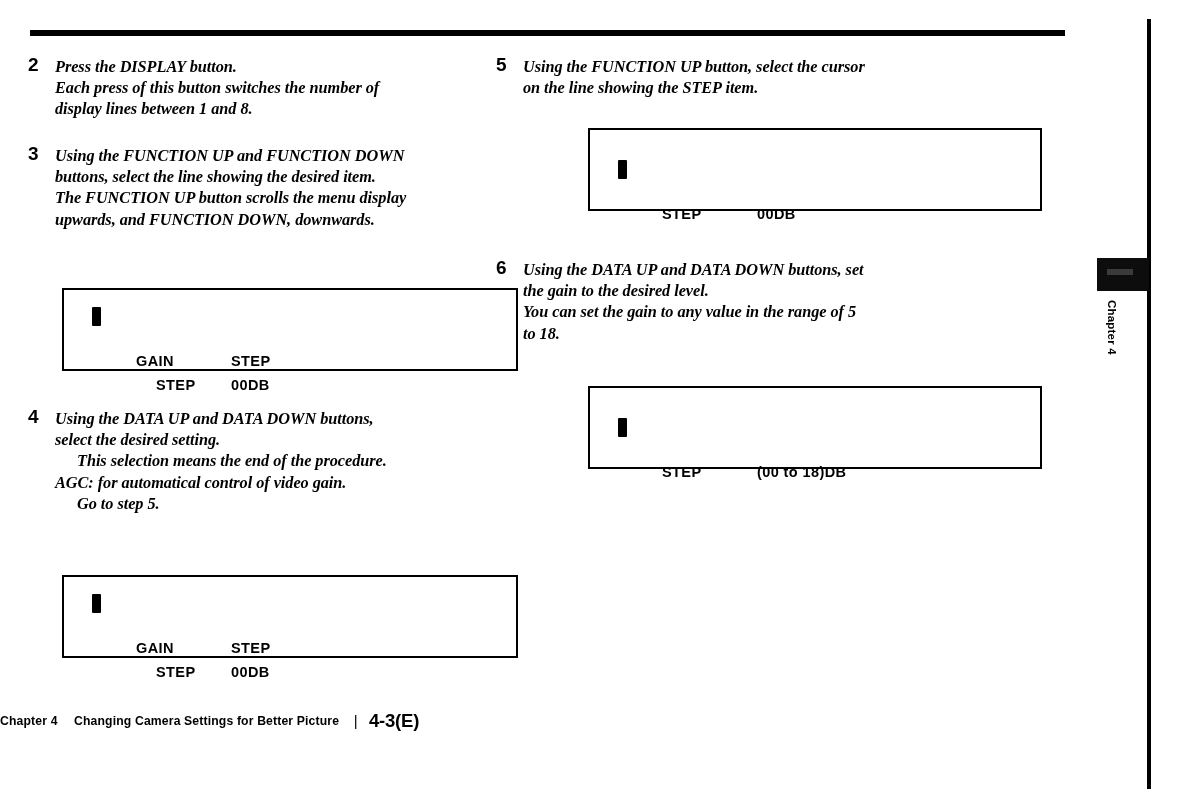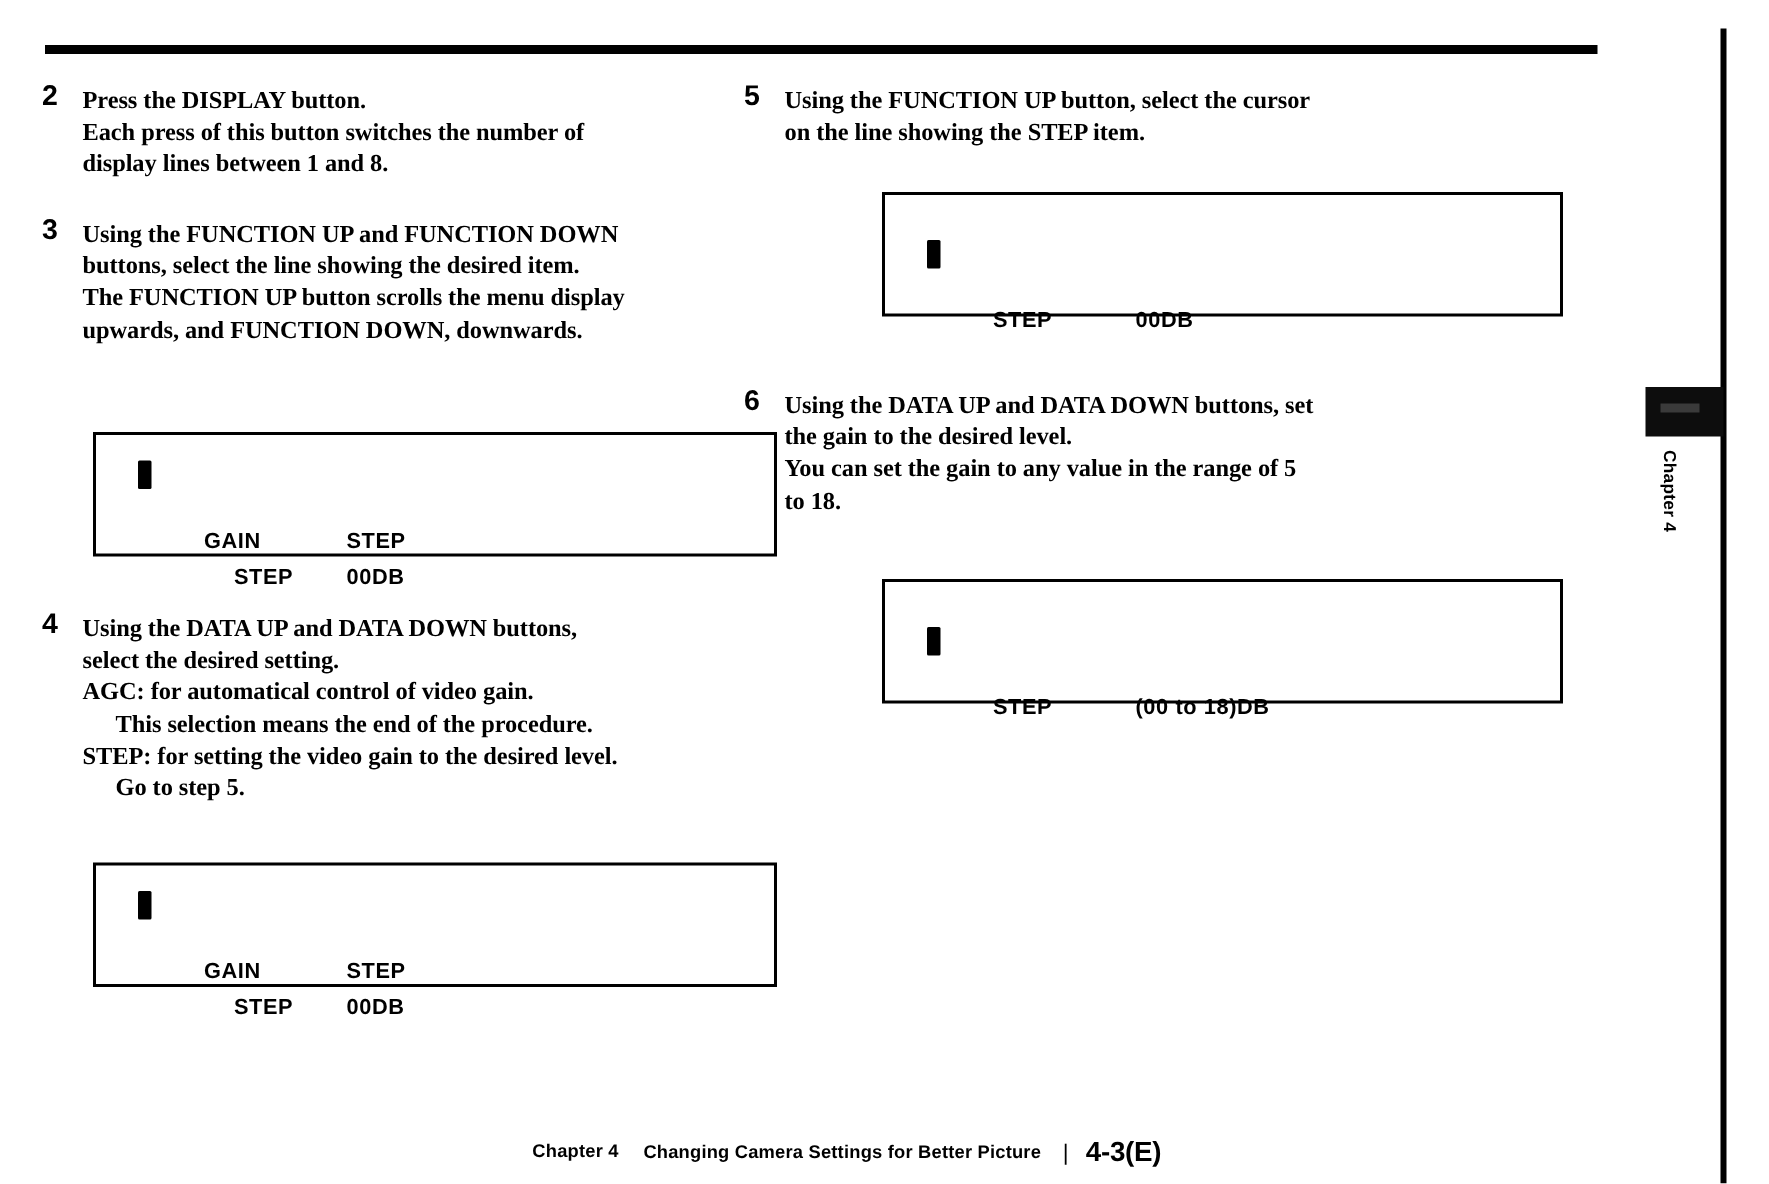--- a/index.html
+++ b/index.html
@@ -101,21 +101,21 @@
     color: #000;
   }
   .step-body {
     font-family: "Liberation Serif", "DejaVu Serif", serif;
     font-weight: bold;
     font-size: 16.3px;
     line-height: 21.2px;
     color: #000;
     letter-spacing: -0.05px;
   }
-  .step-body .ln { display: block; white-space: nowrap; }
+  .step-body .ln { display: block; white-space: nowrap; font-style: italic; }
   .step-body .ln.indent { padding-left: 22px; }
 
   
   .osd {
     position: absolute;
     border: 2.5px solid #000;
     background: #fff;
     box-sizing: border-box;
   }
   .osd-inner {
@@ -146,23 +146,23 @@
     background: #000;
     border-radius: 1px;
   }
   .osd-c1 { position: absolute; left: 72px; }
   .osd-c2 { position: absolute; left: 167px; }
 
   
   .footer {
     position: absolute;
     left: 0;
-    top: 757px;
+    top: 710px;
     width: 1129px;
-    text-align: center;
+    text-align: left;
     font-family: "Liberation Sans", "DejaVu Sans", sans-serif;
     font-weight: bold;
     color: #000;
     white-space: nowrap;
   }
   .footer-text {
     font-size: 12.2px;
     letter-spacing: .15px;
     vertical-align: 2.5px;
   }
@@ -223,23 +223,22 @@
           <span class="osd-c2">00DB</span>
         </div>
       </div>
     </div>
 
     <div class="step" style="position:absolute;left:0;top:352px;width:500px;">
       <span class="step-num">4</span>
       <div class="step-body">
         <span class="ln">Using the DATA UP and DATA DOWN buttons,</span>
         <span class="ln">select the desired setting.</span>
+        <span class="ln indent">This selection means the end of the procedure.</span>
         <span class="ln">AGC:  for automatical control of video gain.</span>
-        <span class="ln indent">This selection means the end of the procedure.</span>
-        <span class="ln">STEP:  for setting the video gain to the desired level.</span>
         <span class="ln indent">Go to step 5.</span>
       </div>
     </div>
 
     <div class="osd" style="left:34px; top:519px; width:456px; height:83px;">
       <div class="osd-inner">
         <div class="osd-cursor" style="top:17px;"></div>
         <div class="osd-row" style="top:17px;">
           <span class="osd-c1">GAIN</span>
           <span class="osd-c2">STEP</span>

